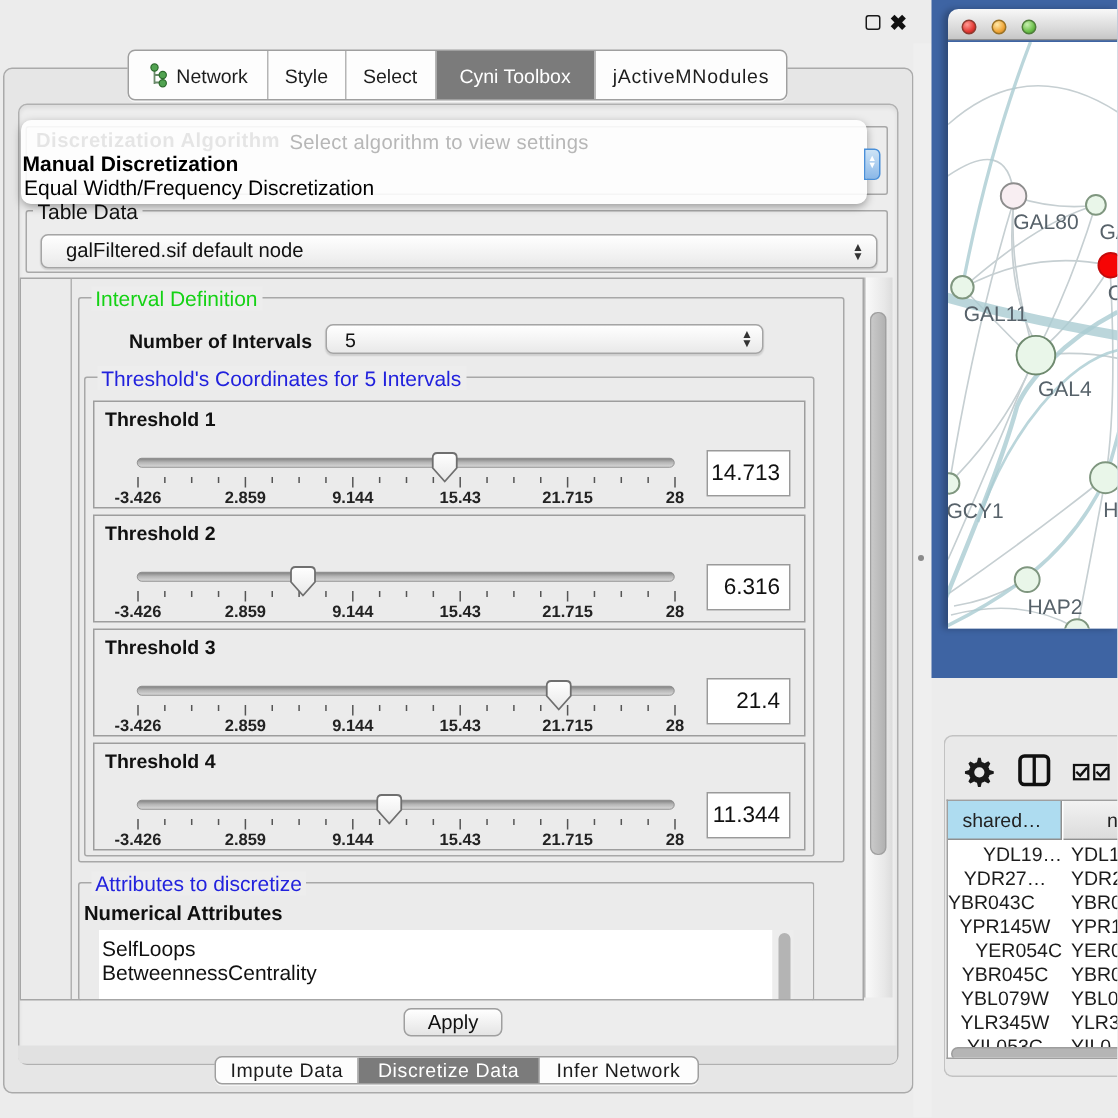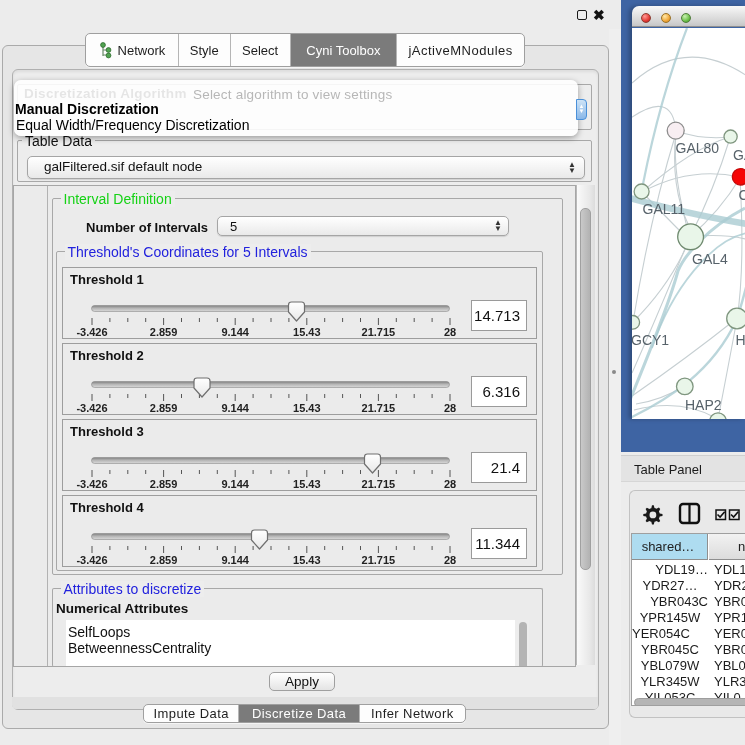--- a/index.html
+++ b/index.html
@@ -412,23 +412,20 @@
 <text x="106.5" y="172">C</text>
 <text x="10.5" y="186">GAL11</text>
 <text x="60" y="236">GAL4</text>
 <text x="-1" y="317">GCY1</text>
 <text x="103.5" y="316.5">H</text>
 <text x="53" y="381.5">HAP2</text>
 </g>
 </svg>
   </div>
 
-  <div class="abs" id="tphead">
-    <div class="abs" style="left:13px; top:6px; font-size:13px; color:#1b1b1b;">Table Panel</div>
-  </div>
 
   <div class="abs" id="tpcard"></div>
 
   <svg class="abs" style="left:640px; top:501px;" width="105" height="26" viewBox="0 0 105 26">
 <g fill="#1a1a1a">
   <path d="M12 4.2 L13.8 4.2 L14.5 7 a5.4 5.4 0 0 1 1.9 0.8 l2.5-1.3 L20.2 8 l-1.3 2.5 a5.4 5.4 0 0 1 .8 1.9 l2.8.7 v1.8 l-2.8.7 a5.4 5.4 0 0 1 -.8 1.9 l1.3 2.5 -1.3 1.3 -2.5 -1.3 a5.4 5.4 0 0 1 -1.9 .8 l-.7 2.8 h-1.8 l-.7 -2.8 a5.4 5.4 0 0 1 -1.9 -.8 l-2.5 1.3 -1.3 -1.3 1.3 -2.5 a5.4 5.4 0 0 1 -.8 -1.9 l-2.8 -.7 v-1.8 l2.8 -.7 a5.4 5.4 0 0 1 .8 -1.9 L5.6 8 6.9 6.7 l2.5 1.3 a5.4 5.4 0 0 1 1.9 -.8 Z M12.9 10.5 a3.4 3.4 0 1 0 0 6.8 3.4 3.4 0 0 0 0 -6.8 Z"></path>
 </g>
 <rect x="40" y="3" width="19" height="19" rx="3" fill="none" stroke="#111" stroke-width="2.4"></rect>
 <line x1="49.5" y1="3" x2="49.5" y2="22" stroke="#111" stroke-width="2.2"></line>
 <g stroke="#111" stroke-width="1.5" fill="none">
@@ -444,29 +441,29 @@
     <div class="hcell" style="left:77px; width:37px; background:linear-gradient(#f2f2f2,#dcdcdc); color:#222; text-align:left; padding-left:29px;">n…</div>
     <div class="trow" style="top:28px;">
         <span style="position:absolute;left:0;width:76px;text-align:right;">YDL19…</span>
         <span style="position:absolute;left:82px;">YDL1</span>
       </div>
       <div class="trow" style="top:44px;">
         <span style="position:absolute;left:0;width:76px;text-align:center;">YDR27…</span>
         <span style="position:absolute;left:82px;">YDR2</span>
       </div>
       <div class="trow" style="top:60px;">
-        <span style="position:absolute;left:0;width:76px;text-align:right;">YBR043C</span>
+        <span style="position:absolute;left:0;width:76px;text-align:left;">YBR043C</span>
         <span style="position:absolute;left:82px;">YBR0</span>
       </div>
       <div class="trow" style="top:76px;">
         <span style="position:absolute;left:0;width:76px;text-align:center;">YPR145W</span>
         <span style="position:absolute;left:82px;">YPR1</span>
       </div>
       <div class="trow" style="top:92px;">
-        <span style="position:absolute;left:0;width:76px;text-align:left;">YER054C</span>
+        <span style="position:absolute;left:0;width:76px;text-align:right;">YER054C</span>
         <span style="position:absolute;left:82px;">YER0</span>
       </div>
       <div class="trow" style="top:108px;">
         <span style="position:absolute;left:0;width:76px;text-align:center;">YBR045C</span>
         <span style="position:absolute;left:82px;">YBR0</span>
       </div>
       <div class="trow" style="top:124px;">
         <span style="position:absolute;left:0;width:76px;text-align:center;">YBL079W</span>
         <span style="position:absolute;left:82px;">YBL0</span>
       </div>

